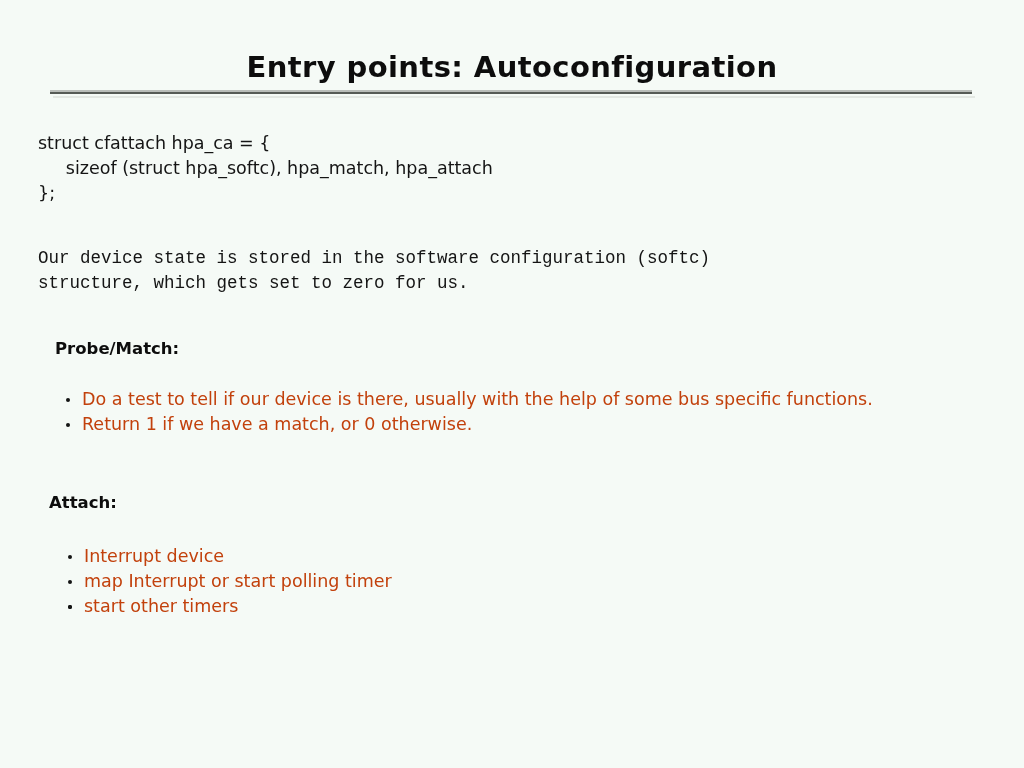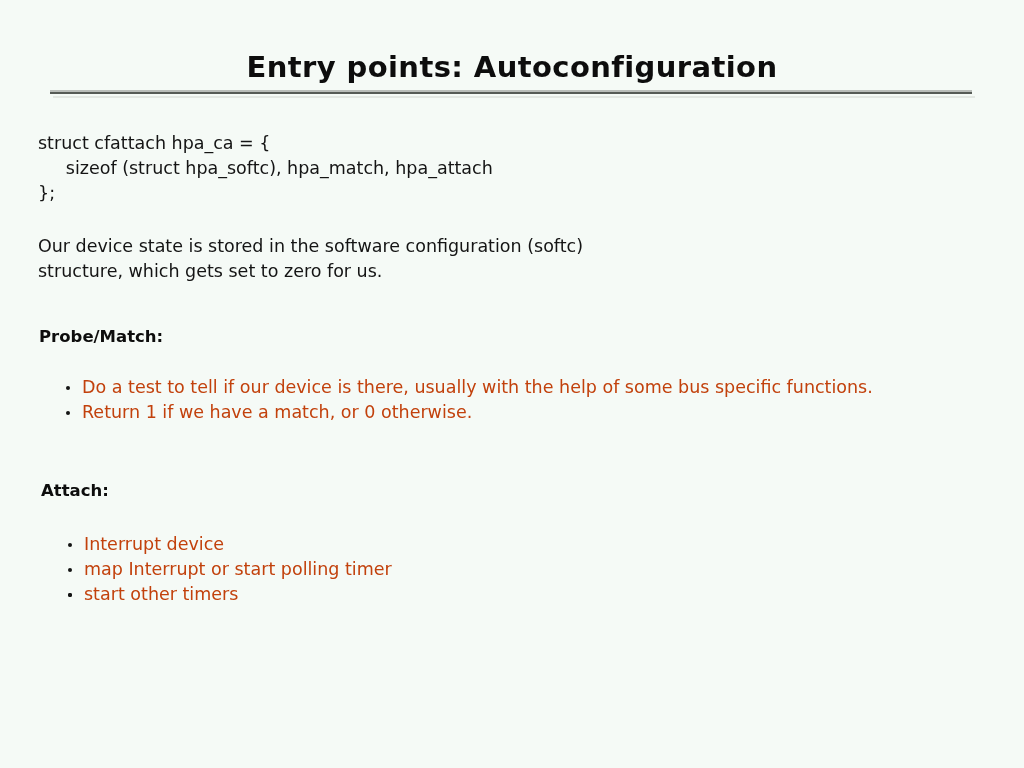--- a/index.html
+++ b/index.html
@@ -64,34 +64,35 @@
   }
 
   .code-block {
     font-size: 17.5px;
     line-height: 25px;
     white-space: pre;
     color: #141414;
   }
 
   .para {
-    margin-top: 28px;
+    margin-top: 40px;
     font-size: 17.5px;
     line-height: 25px;
     color: #141414;
+    font-family: Liberation Mono, monospace;
   }
   .para .para-line { display: block; }
 
   .section-head {
     font-weight: 700;
     font-size: 16.5px;
     color: #0d0d0d;
   }
-  .section-head.probe { margin-top: 43px; margin-left: 1px; }
-  .section-head.attach { margin-top: 56px; margin-left: 3px; }
+  .section-head.probe { margin-top: 43px; margin-left: 17px; }
+  .section-head.attach { margin-top: 56px; margin-left: 11px; }
 
   
   ul.bullets {
     list-style: none;
     margin: 0;
     padding: 0;
   }
   ul.bullets.probe-list { margin-top: 29px; margin-left: 27px; }
   ul.bullets.attach-list { margin-top: 32px; margin-left: 29px; }
 

